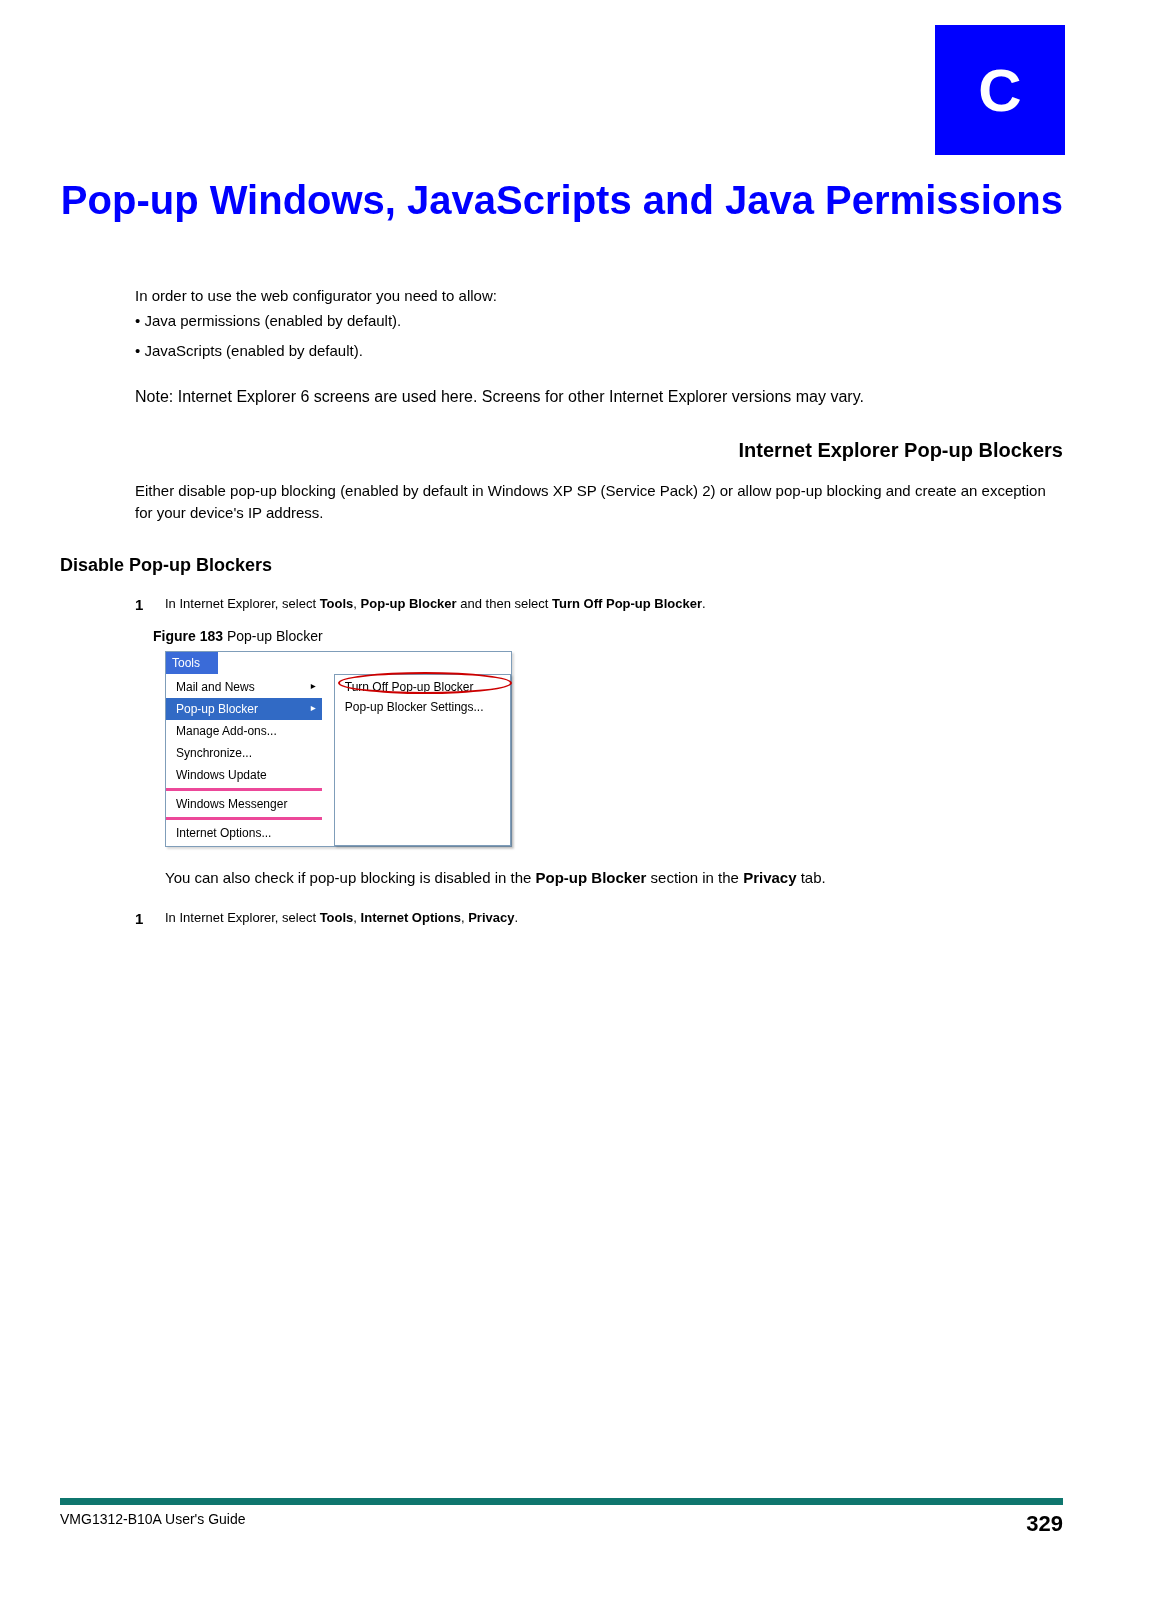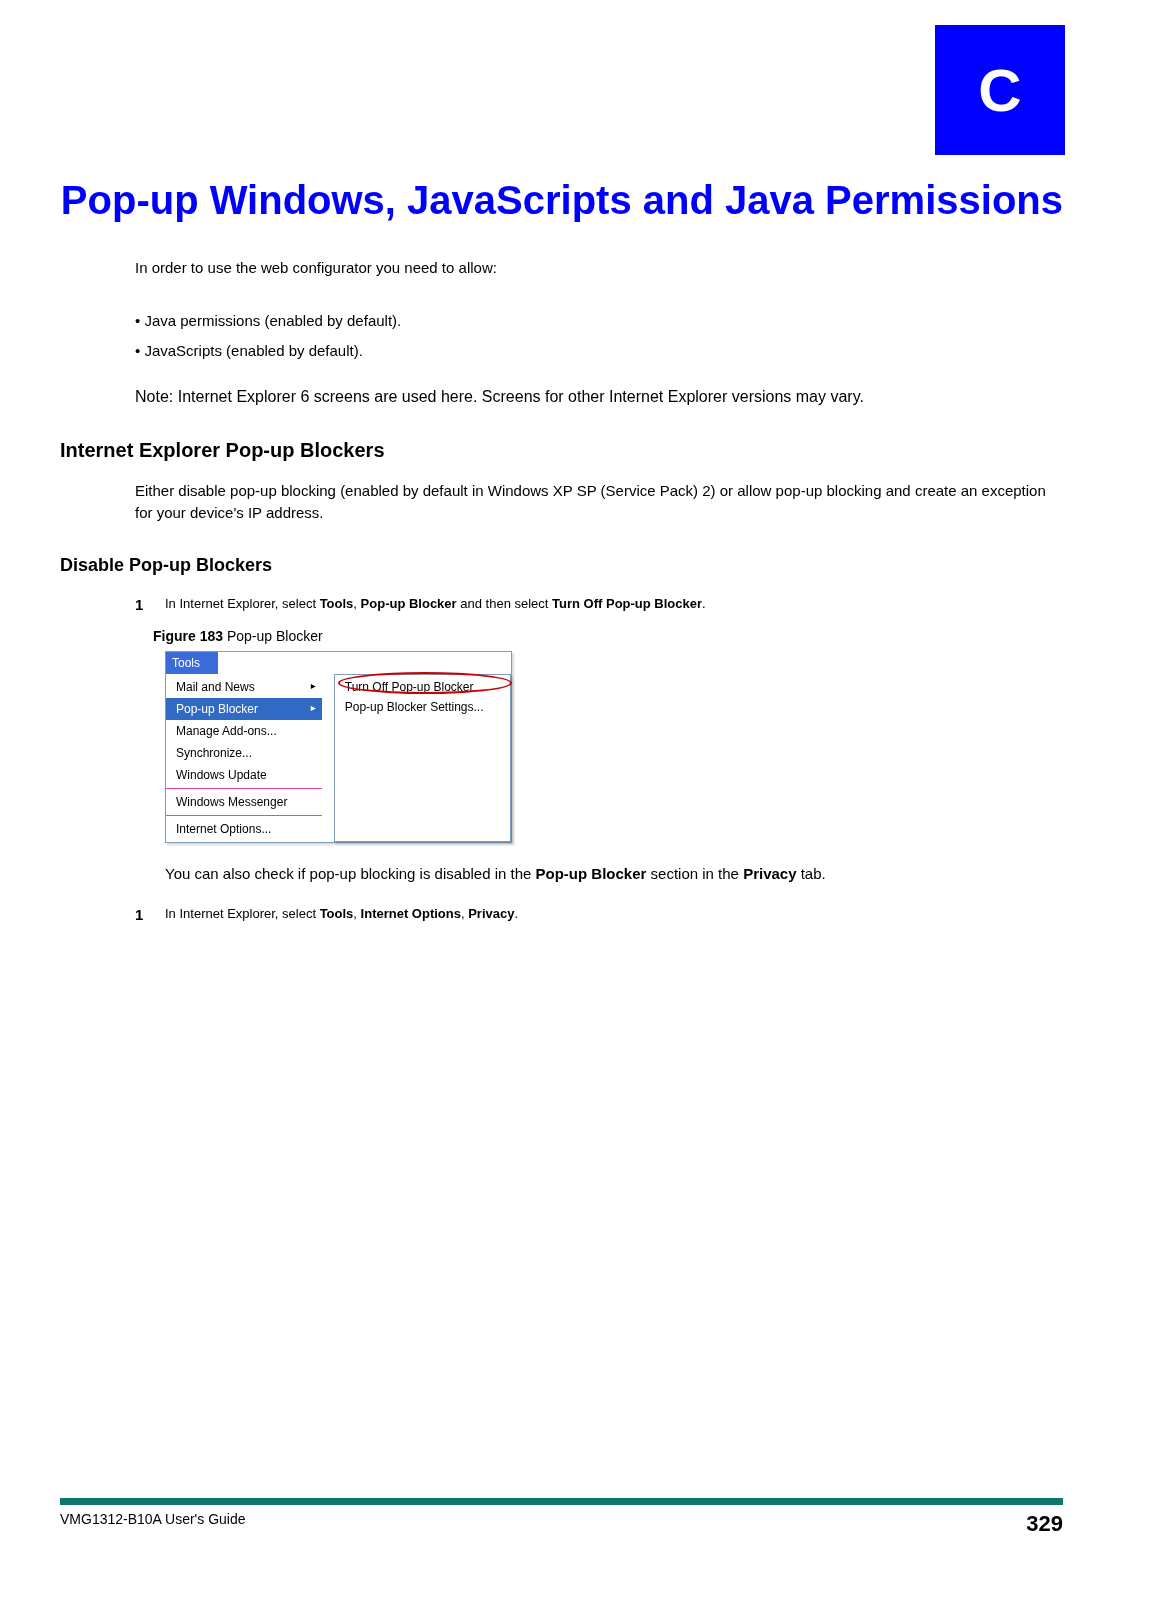--- a/index.html
+++ b/index.html
@@ -43,31 +43,31 @@
     z-index: 2;
     padding-top: 6px;
   }
   .chapter-title {
     color: #0000ff;
     font-family: Arial, Helvetica, sans-serif;
     font-weight: bold;
     font-size: 40px;
     text-align: right;
     margin-top: 135px;
-    margin-bottom: 32px;
+    margin-bottom: 60px;
     line-height: 1.25;
   }
   .body-block {
     margin-left: 75px;
     font-size: 15px;
     color: #000;
     line-height: 1.5;
   }
   .intro {
-    margin-bottom: 30px;
+    margin-bottom: 2px;
   }
   .bullets {
     margin: 0 0 22px 0;
     padding: 0;
   }
   .bullets li {
     list-style: none;
     margin-bottom: 8px;
   }
   .bullets li::before {
@@ -77,20 +77,21 @@
     font-size: 16px;
     margin-bottom: 30px;
     padding-left: 48px;
     text-indent: -48px;
   }
   .h2 {
     font-family: Arial, Helvetica, sans-serif;
     font-weight: bold;
     font-size: 20px;
     margin: 18px 0 18px 0;
+    text-align: right;
   }
   .h3 {
     font-family: Arial, Helvetica, sans-serif;
     font-weight: bold;
     font-size: 18px;
     margin: 30px 0 18px 0;
   }
   .para {
     margin-bottom: 18px;
   }
@@ -140,21 +141,21 @@
   }
   .menu-col {
     width: 160px;
     padding: 2px 0;
   }
   .menu-item {
     padding: 2px 10px;
     position: relative;
   }
   .menu-item.sep {
-    border-top: 1px solid #ec4899;
+    border-top: 3px solid #ec4899;
     margin-top: 2px;
     padding-top: 4px;
   }
   .menu-item.has-sub::after {
     content: "▸";
     position: absolute;
     right: 6px;
     font-size: 10px;
   }
   .menu-item.highlight {

